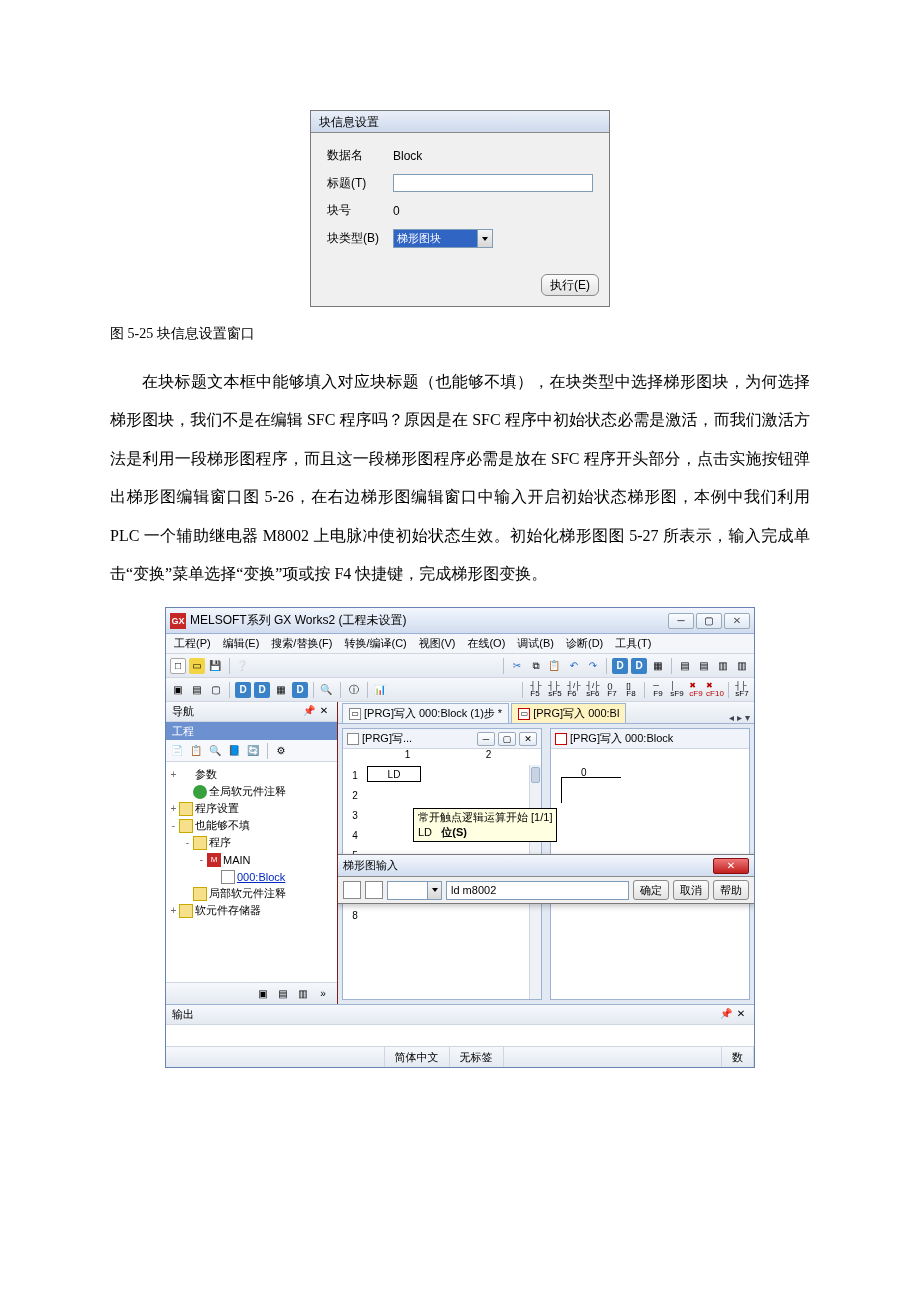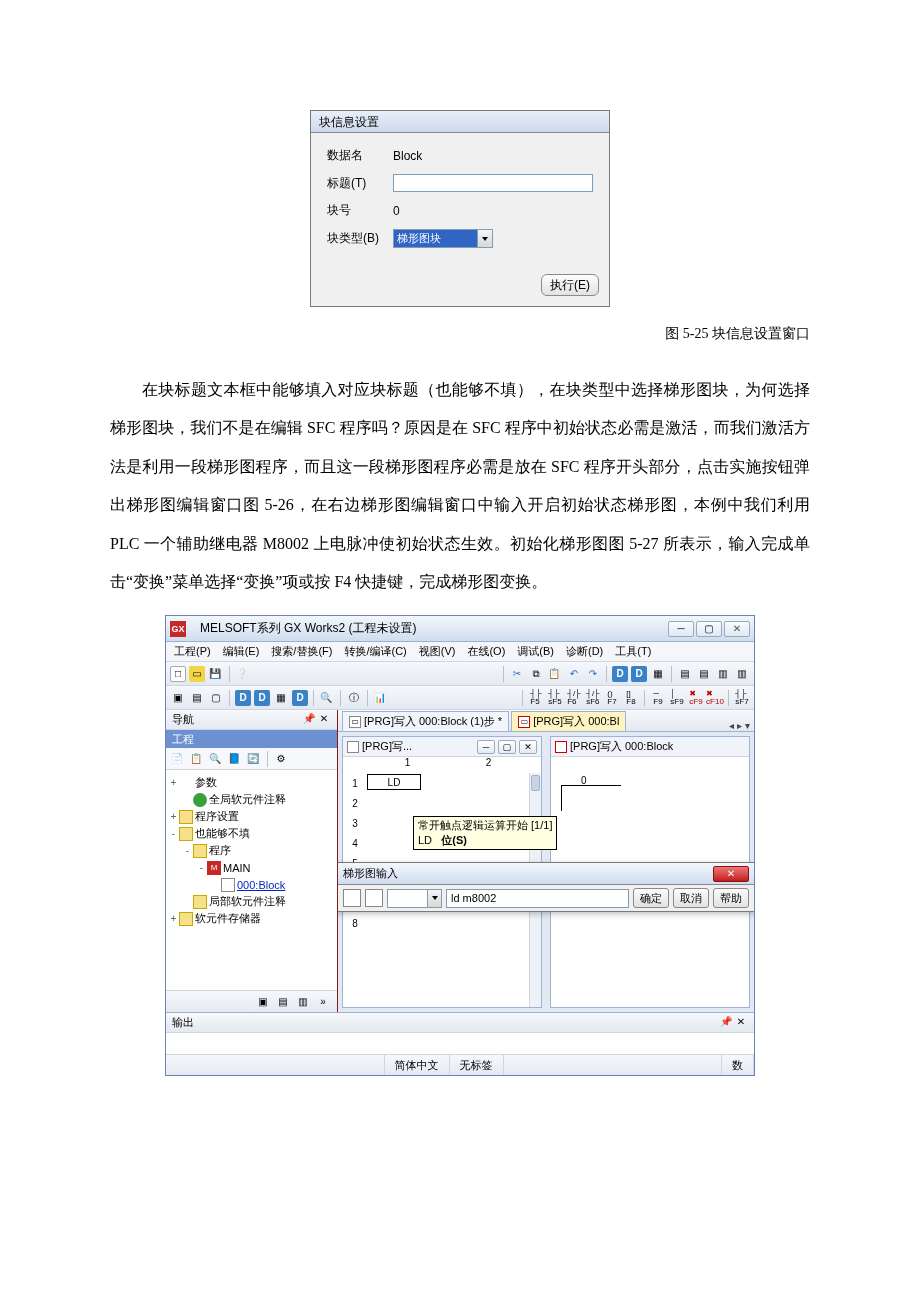--- a/index.html
+++ b/index.html
@@ -52,21 +52,21 @@
     border-top:4px solid #000;
   }
   .dialog1 .footer { display: flex; justify-content: flex-end; padding: 6px 10px 10px; }
   .dialog1 .btn {
     min-width: 58px; height: 22px; font-size: 12px;
     background: linear-gradient(#fdfdfd,#e2e2e2);
     border: 1px solid #8a8a8a; border-radius: 6px;
     display: flex; align-items: center; justify-content: center;
   }
 
-  .fig-caption { text-align: right; font-family: SimSun, serif; font-size: 14px; margin-bottom: 28px; }
+  .fig-caption { text-align: left; font-family: SimSun, serif; font-size: 14px; margin-bottom: 20px; }
 
   
   .para {
     font-family: SimSun, serif;
     font-size: 16px;
     line-height: 2.4;
     text-indent: 2em;
     margin-bottom: 14px;
     text-align: justify;
   }
@@ -79,21 +79,21 @@
     background: #f0f0f0;
     font-size: 11px;
   }
   .app .win-titlebar {
     height: 26px;
     background: linear-gradient(to bottom, #f3f7fd 0%, #d0dcef 100%);
     display: flex; align-items: center; padding: 0 4px;
     border-bottom: 1px solid #9bb0d4;
   }
   .app .app-icon {
-    width: 16px; height: 16px; background: #c62828; margin-right: 14px;
+    width: 16px; height: 16px; background: #c62828; margin-right: 4px;
     display: inline-flex; align-items: center; justify-content: center;
     color: #fff; font-size: 9px; font-weight: bold;
   }
   .app .win-title { flex: 1; color: #000; font-size: 12px; }
   .win-btn {
     width: 26px; height: 16px; margin-left: 2px;
     border: 1px solid #9ab; border-radius: 2px;
     background: linear-gradient(#fafcff,#dfe8f4);
     display: flex; align-items: center; justify-content: center;
     font-size: 10px;

